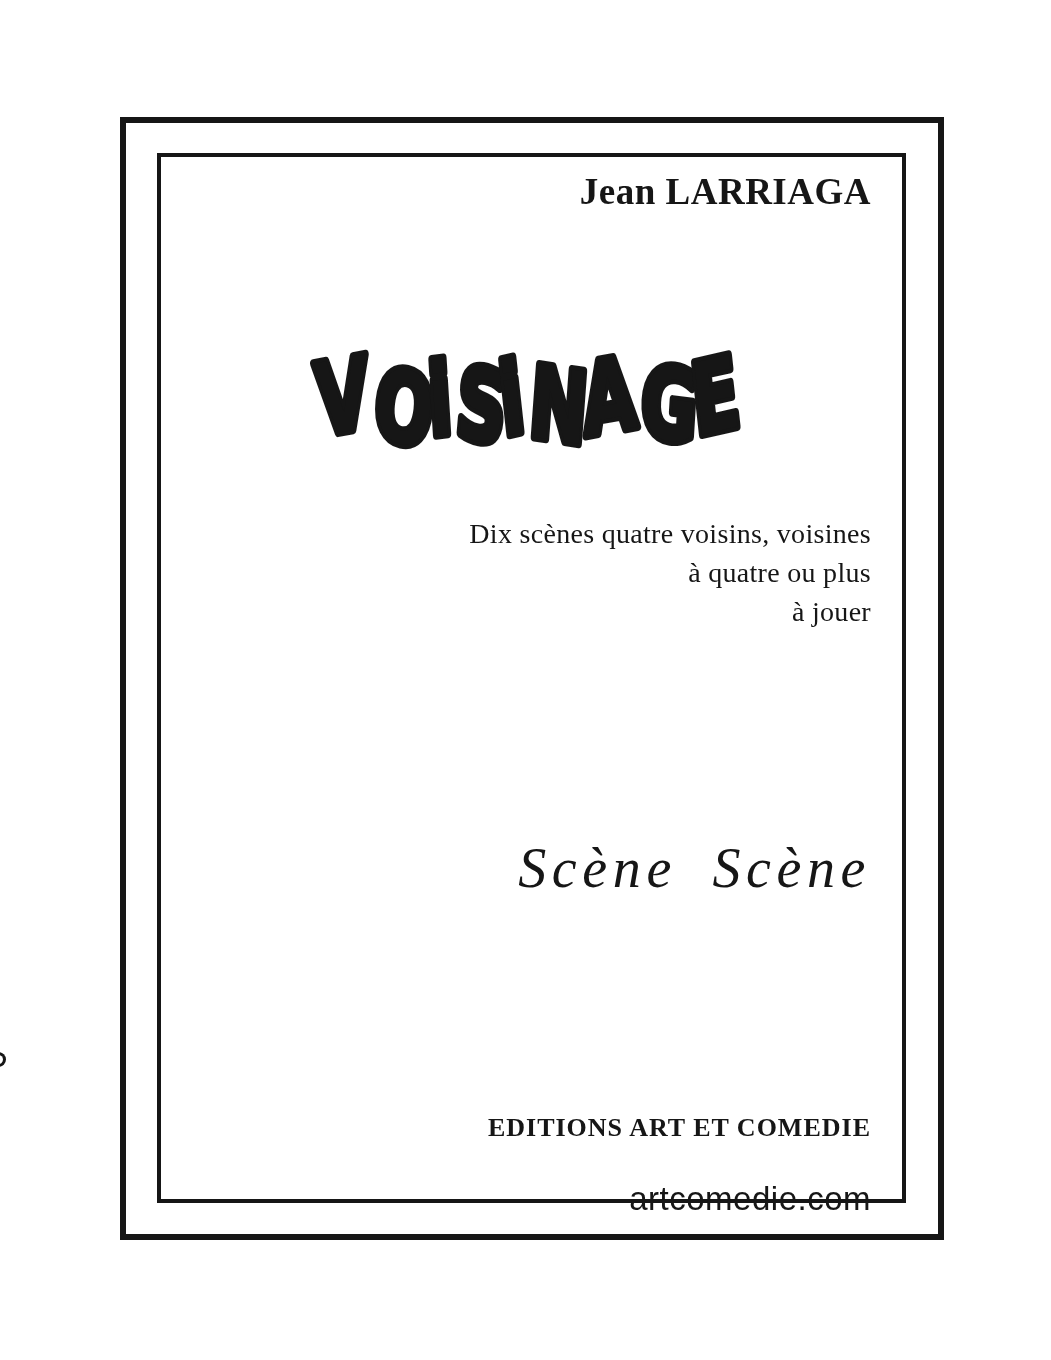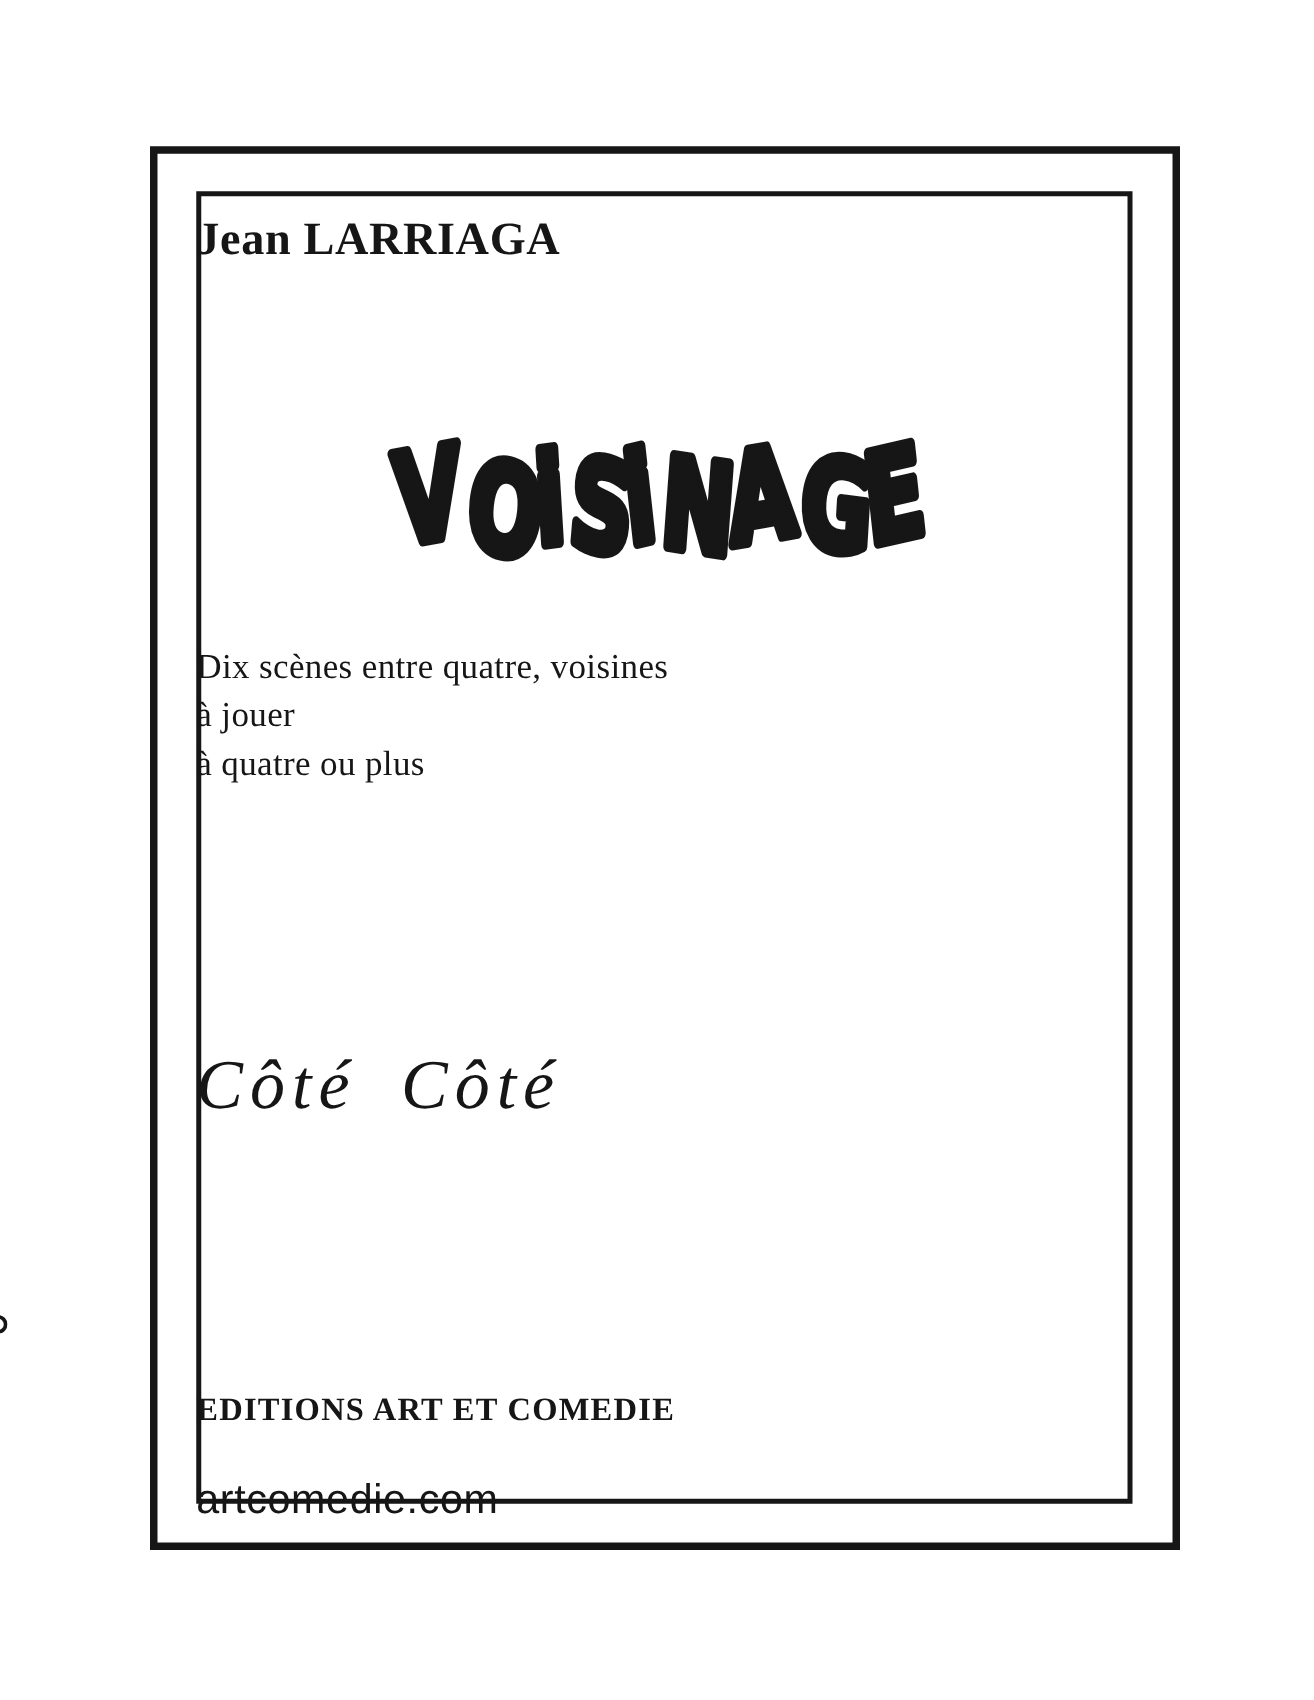--- a/index.html
+++ b/index.html
@@ -29,23 +29,23 @@
     position: absolute;
     left: 157px;
     top: 153px;
     width: 749px;
     height: 1050px;
     border: 4px solid #161616;
     box-sizing: border-box;
   }
   .band {
     position: absolute;
-    left: 157px;
+    left: 175px;
     width: 696px;
-    text-align: left;
+    text-align: right;
   }
   .author {
     top: 170px;
     font-size: 37px;
     font-weight: bold;
     letter-spacing: 0.5px;
   }
   .title-svg {
     position: absolute;
     left: 291px;
@@ -120,26 +120,26 @@
   <div class="outer-frame"></div>
   <div class="inner-frame"></div>
 
   <div class="band author">Jean LARRIAGA</div>
 
   <svg class="title-svg" width="480" height="135" viewBox="0 0 480 135">
     <text x="240" y="106" text-anchor="middle" textLength="424" lengthAdjust="spacingAndGlyphs" rotate="-7 9 -5 7 -9 6 -7 5 -9" font-size="100" font-weight="bold" font-family="DejaVu Sans, sans-serif" fill="#161616" stroke="#161616" stroke-width="9" stroke-linejoin="round" stroke-linecap="round" paint-order="stroke">VOiSiNAGE</text>
   </svg>
 
   <div class="band subtitle">
-    <div>Dix scènes entre quatre, voisines</div>
+    <div>Dix scènes quatre voisins, voisines</div>
+    <div>à quatre ou plus</div>
     <div>à jouer</div>
-    <div>à quatre ou plus</div>
   </div>
 
-  <div class="band collection">Côté Côté</div>
+  <div class="band collection">Scène Scène</div>
 
 
   <div class="band publisher">EDITIONS ART ET COMEDIE</div>
 
   <div class="band website">artcomedie.com</div>
 
   <div class="edge-mark"></div>
 
 </div>
 

